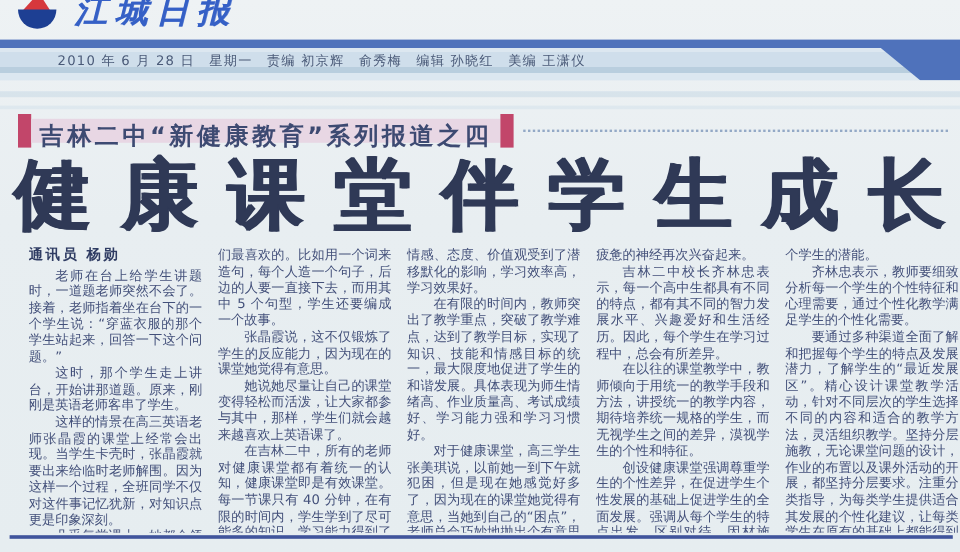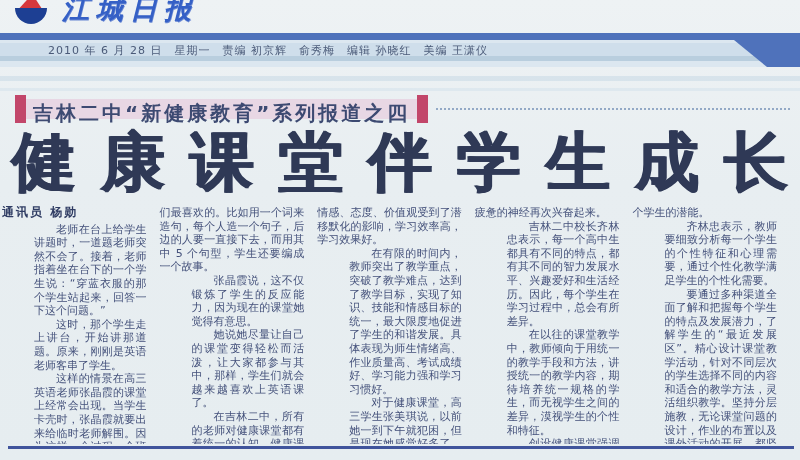--- a/index.html
+++ b/index.html
@@ -63,26 +63,26 @@
   
   .headline{
     position:absolute;left:12px;top:124px;width:776px;height:76px;
     display:flex;justify-content:space-between;align-items:center;
     margin:0;font-size:64px;font-weight:900;color:#2f3956;
     text-shadow:1px 0 0 #2f3956, -1px 0 0 #2f3956;
   }
 
   
   .columns{
-    position:absolute;left:2px;top:206px;width:775px;height:238px;
+    position:absolute;left:24px;top:206px;width:775px;height:238px;
     display:flex;gap:13px;overflow:hidden;
   }
   .col{flex:1;min-width:0;text-align:justify;font-size:11px;line-height:13.6px;color:#43507a;}
   .col p{margin:0;}
-  .para.indent{text-indent:2em;margin-left:32px;}
+  .para.indent{text-indent:2em;}
   .byline{font-weight:bold;font-size:12px;color:#2f3c63;letter-spacing:2px;margin-bottom:3px !important;}
 
   .bottom-rule{position:absolute;left:8px;top:446px;width:786px;height:3px;background:#40549c;}
 </style>
 </head>
 <body>
 
 <div class="page">
 
   <div class="logo-row">

